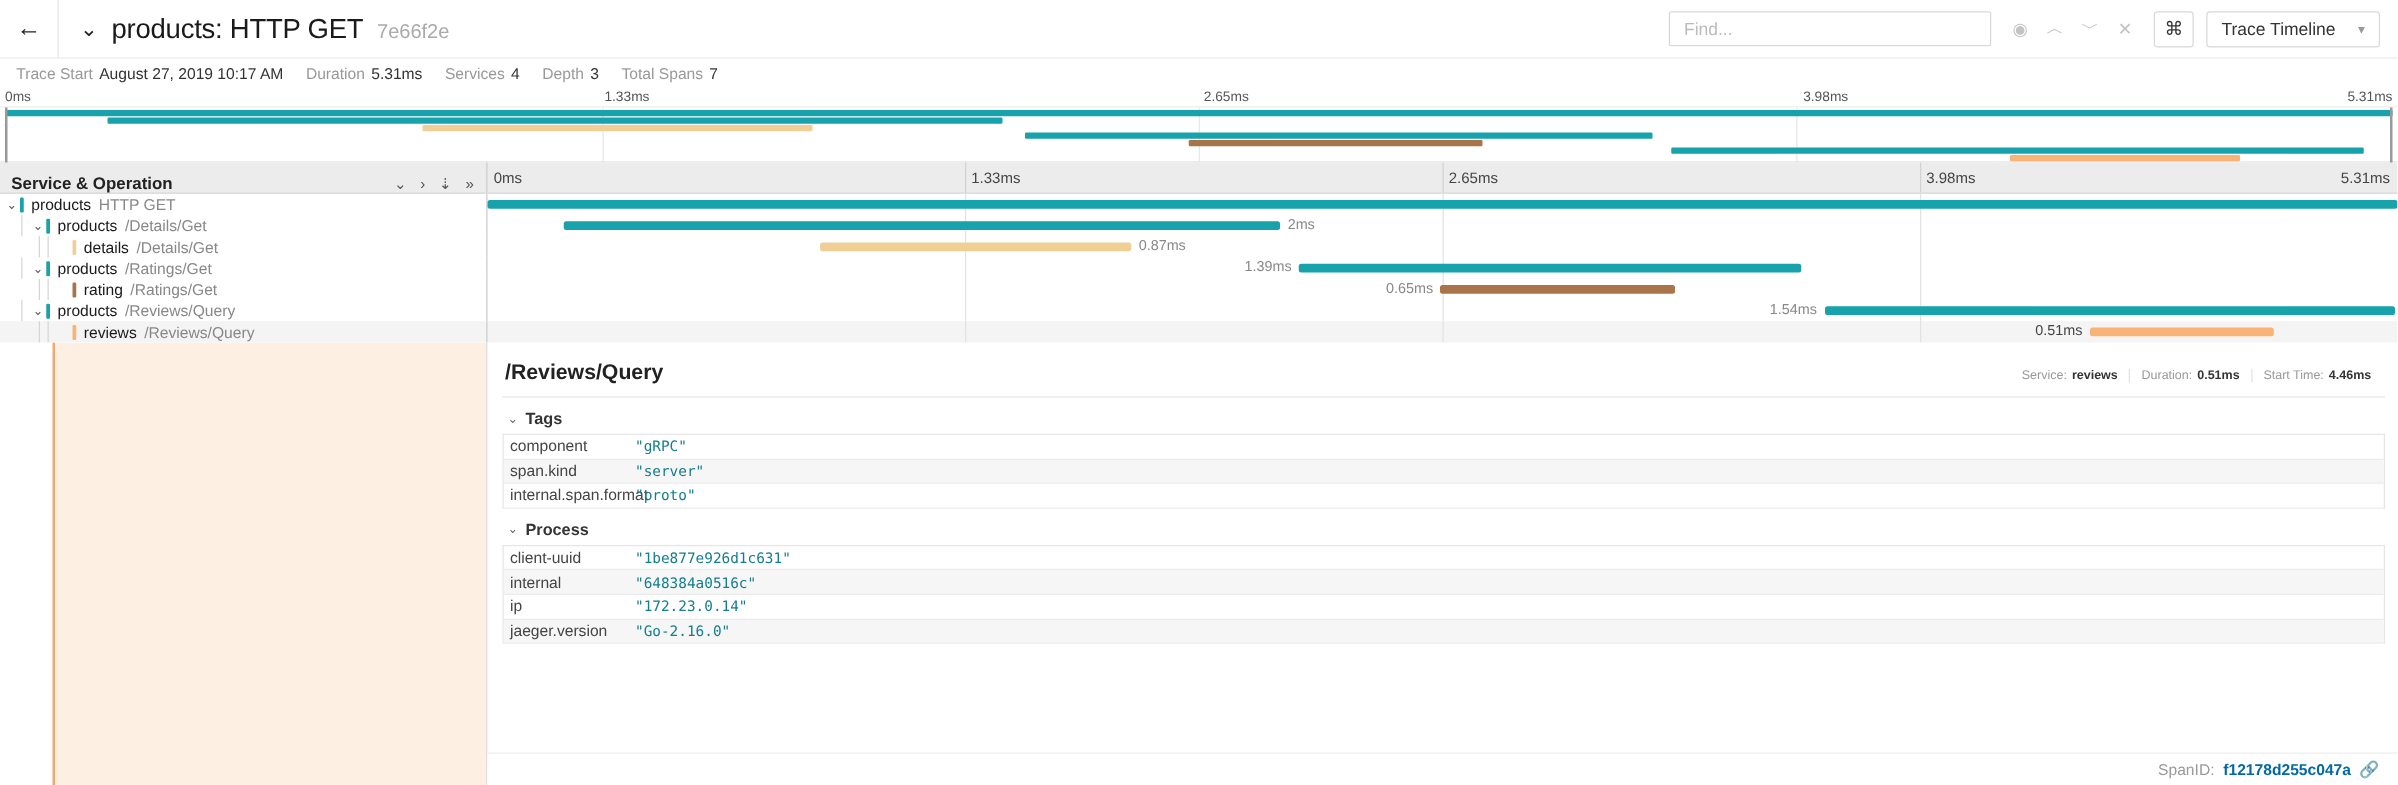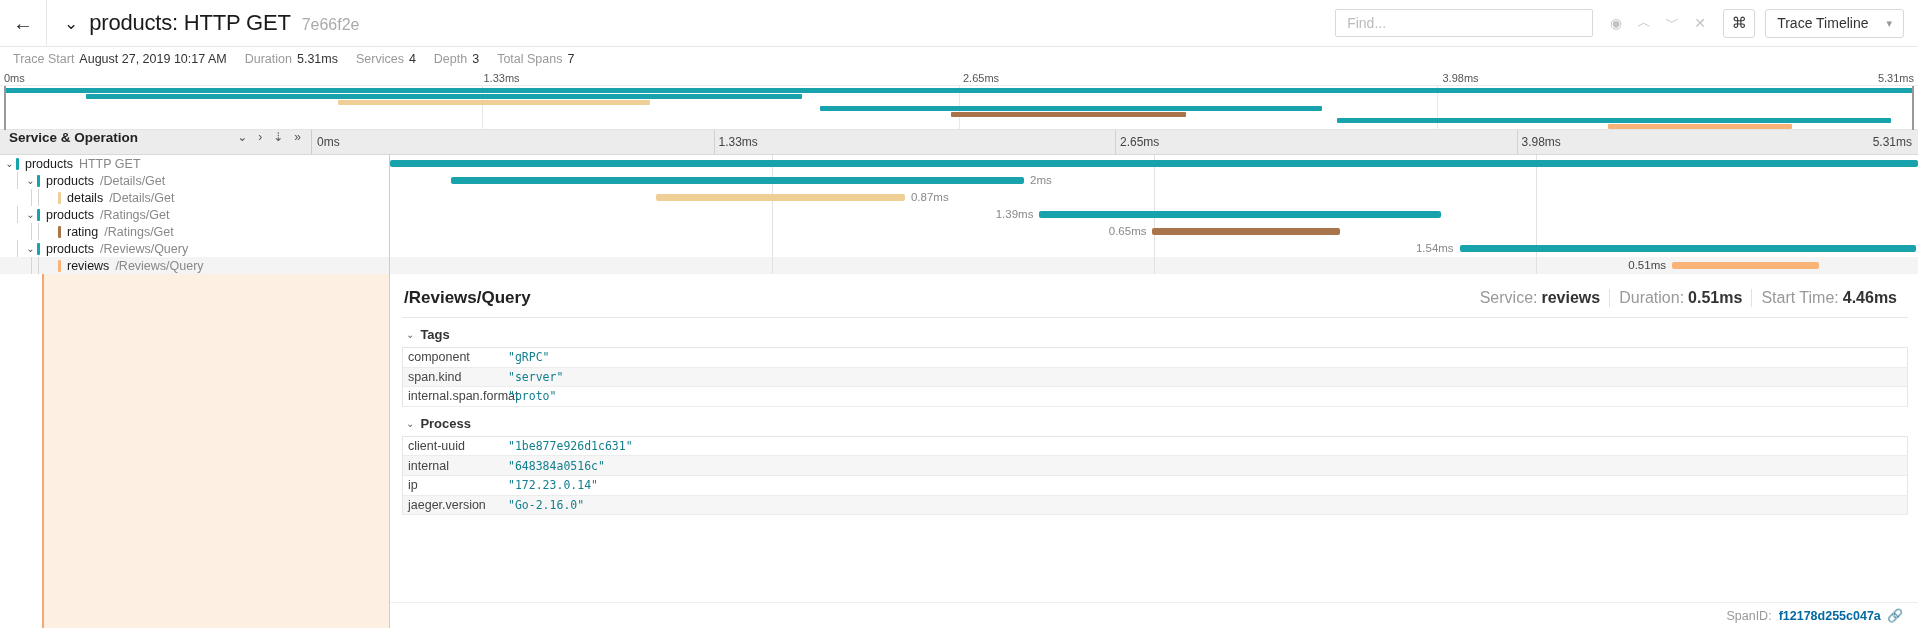--- a/index.html
+++ b/index.html
@@ -66,21 +66,21 @@
   .mini-canvas { position: relative; height: 44px; margin: 0 4px; }
   .mini-vline { position: absolute; top: 0; bottom: 0; width: 1px; background: #e8e8e8; }
   .mini-bar { position: absolute; height: 5px; border-radius: 1px; }
 
   
   .colhdr {
     height: 25px; display: flex; align-items: center; flex: 0 0 25px;
     background: #ececec; border-bottom: 1px solid #d8d8d8; font-size: 13px;
   }
   .colhdr-left {
-    width: 312px; height: 100%; display: flex; align-items: flex-start;
+    width: 390px; height: 100%; display: flex; align-items: flex-end;
     padding-left: 9px; border-right: 1px solid #ccc; position: relative;
   }
   .colhdr-left .ttl { font-weight: 700; color: #222; font-size: 13.5px; }
   .colhdr-ctrls { margin-left: auto; display: flex; gap: 11px; padding-right: 10px; color: #555; font-size: 12px; }
   .colhdr-ctrls span { cursor: pointer; }
   .colhdr-right { flex: 1; height: 100%; position: relative; }
   .colhdr-tick { position: absolute; top: 5px; font-size: 12px; color: #444; }
   .colhdr-sep { position: absolute; top: 0; bottom: 0; width: 1px; background: #d2d2d2; }
 
   
@@ -105,21 +105,21 @@
   .blabel.dark { color: #444; }
 
   
   .detailwrap { flex: 1; display: flex; position: relative; overflow: hidden; }
   .detail-gutter { width: 390px; background: #fff; position: relative; border-right: 1px solid #ccc; }
   .gutter-fill { position: absolute; left: 43px; right: 0; top: 0; bottom: 0; background: #fdf0e3; }
   .gutter-line { position: absolute; left: 42px; top: 0; bottom: 0; width: 2px; background: #f3a871; }
   .detail { flex: 1; background: #fff; padding: 14px 10px 0 12px; position: relative; }
   .detail-hdr { display: flex; align-items: baseline; padding: 0 2px 9px 2px; border-bottom: 1px solid #e6e6e6; }
   .detail-title { font-size: 17px; font-weight: 700; color: #222; }
-  .detail-meta { margin-left: auto; display: flex; align-items: flex-start; font-size: 16px; color: #999; }
+  .detail-meta { margin-left: auto; display: flex; align-items: flex-start; font-size: 10px; color: #999; }
   .detail-meta .grp { padding: 0 9px; border-left: 1px solid #e2e2e2; }
   .detail-meta .grp:first-child { border-left: none; }
   .detail-meta b { color: #333; font-weight: 700; margin-left: 4px; }
   .sect-hdr {
     display: flex; align-items: center; gap: 6px;
     font-size: 13px; font-weight: 700; color: #333; padding: 9px 4px 5px 4px; cursor: pointer;
   }
   .sect-hdr .c { font-size: 10px; font-weight: 400; color: #666; }
   .kvtable { border: 1px solid #e6e6e6; border-bottom: none; }
   .kvrow { display: flex; height: 19.6px; align-items: center; font-size: 12.5px; border-bottom: 1px solid #ececec; }

